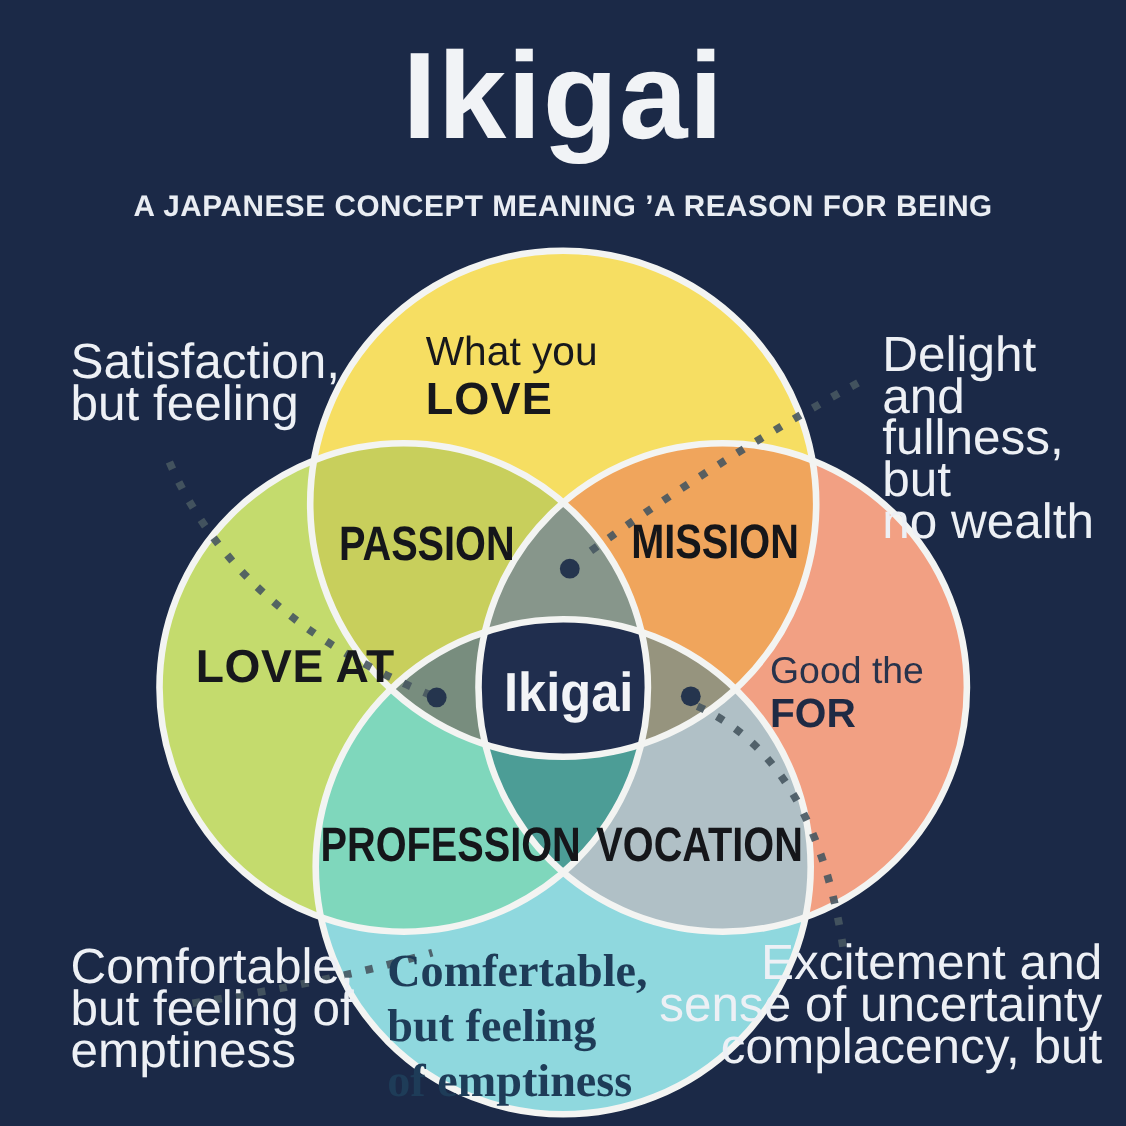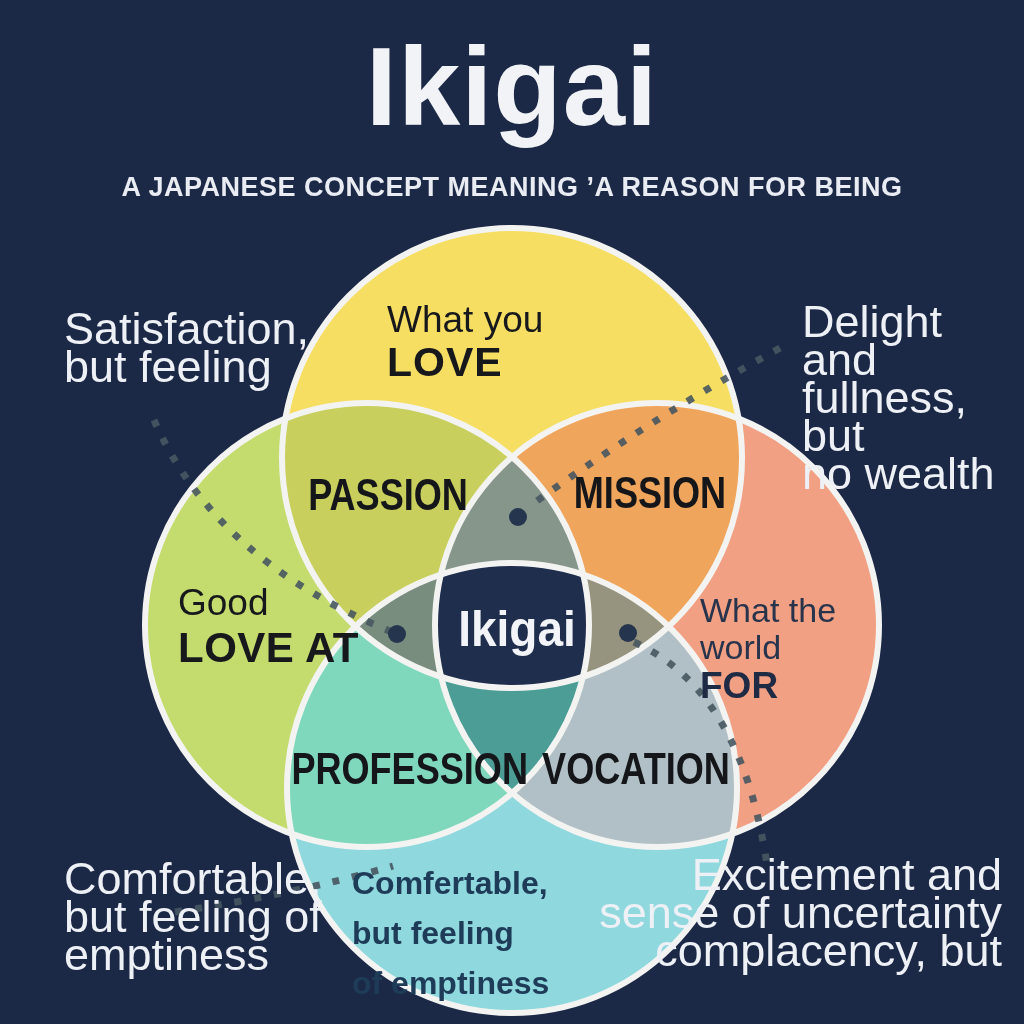--- a/index.html
+++ b/index.html
@@ -23,21 +23,21 @@
   .circle-label { color:#17181C; text-align:left; }
   .love { left:387px; top:299px; width:260px; font-size:37px; font-weight:500; line-height:42px; }
   .love .l2 { font-size:41px; font-weight:700; letter-spacing:1px; }
 
   .good { left:178px; top:582px; width:260px; text-align:left; font-size:37px; font-weight:500; line-height:42px; }
   .good .l2 { font-size:42px; font-weight:700; letter-spacing:0.5px; margin-top:3px; }
 
   .world { left:700px; top:592px; width:200px; font-size:34px; font-weight:500; line-height:37px; color:#28334C; }
   .world .l3 { font-size:37px; font-weight:700; color:#1F2A44; margin-top:1px; }
 
-  .paid { left:352px; top:858px; width:320px; font-size:32px; font-weight:600; line-height:50px; color:#1E3C58; }
+  .paid { left:352px; top:858px; width:320px; font-size:42px; font-weight:600; line-height:50px; color:#1E3C58;font-family:Liberation Serif, serif; }
 
   .caps {
     font-size:44px; font-weight:700; color:#15161A; text-align:center;
     transform:scaleX(0.82); transform-origin:center; white-space:nowrap;
   }
   .passion    { left:258px; top:470px; width:260px; }
   .mission    { left:520px; top:468px; width:260px; }
   .profession { left:268px; top:744px; width:260px; }
   .vocation   { left:506px; top:744px; width:260px; }
 
@@ -142,27 +142,25 @@
 
   <div class="txt title">Ikigai</div>
   <div class="txt subtitle">A JAPANESE CONCEPT MEANING ’A REASON FOR BEING</div>
 
   <div class="txt circle-label love">
     <div class="l1">What you</div>
     <div class="l2">LOVE</div>
   </div>
 
   <div class="txt circle-label good">
-    <div class="l1">Good</div>
     <div class="l2">LOVE AT</div>
   </div>
 
   <div class="txt circle-label world">
-    <div class="l1">What the</div>
-    <div class="l2">world</div>
+    <div class="l1">Good the</div>
     <div class="l3">FOR</div>
   </div>
 
   <div class="txt circle-label paid">
     <div>Comfertable,</div>
     <div>but feeling</div>
     <div>of emptiness</div>
   </div>
 
   <div class="txt caps passion">PASSION</div>

